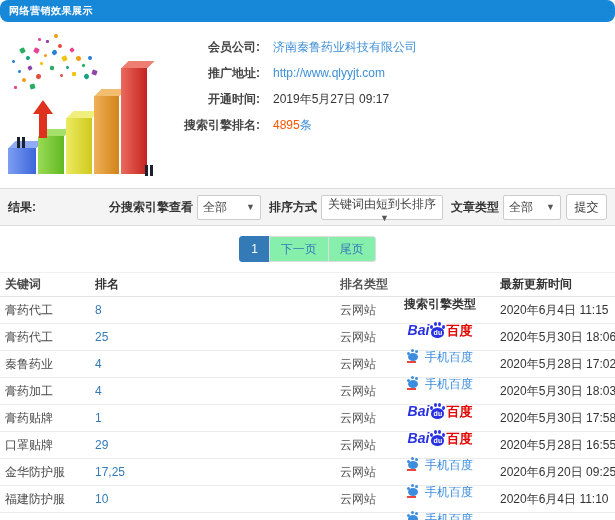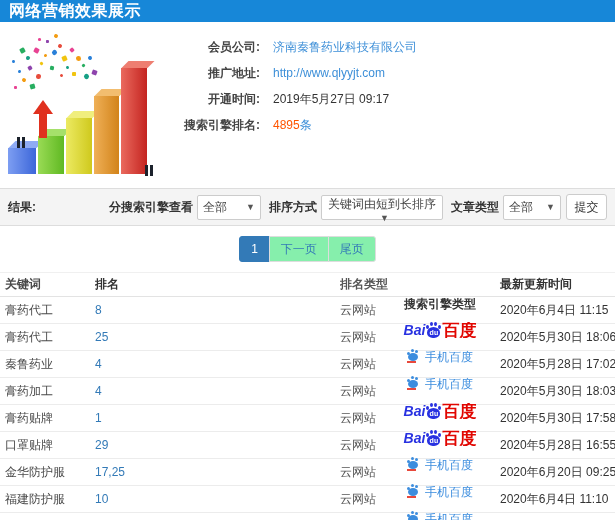--- a/index.html
+++ b/index.html
@@ -4,21 +4,21 @@
 <style>
   * { margin:0; padding:0; box-sizing:border-box; }
   html,body { background:#fff; }
   body {
     width:615px; height:520px; overflow:hidden; position:relative;
     font-family:"Liberation Sans","DejaVu Sans",sans-serif;
     font-size:12px; color:#333;
   }
   
   .hd { height:22px; background:#1787d8; color:#fff; line-height:22px;
-        padding-left:9px; font-size:16px; font-weight:bold; letter-spacing:.5px; }
+        padding-left:9px; font-size:10px; font-weight:bold; letter-spacing:.5px;border-radius:8px; }
   
   .info { height:166px; display:flex; background:#fff; }
   .chart-art { position:relative; width:172px; height:160px; margin-top:4px; flex:none; overflow:hidden; }
   .bar { position:absolute; bottom:12px; }
   .bar:after { content:""; position:absolute; left:4px; top:-7px; width:100%; height:7px; transform:skewX(-45deg); }
   .b1 { left:8px;  width:28px; height:26px;  background:linear-gradient(90deg,#7d9ef2,#3c66d9); }
   .b1:after{ background:#8fabf4; }
   .b2 { left:38px; width:26px; height:38px;  background:linear-gradient(90deg,#9adb55,#5fb922); }
   .b2:after{ background:#a5e06a; }
   .b3 { left:66px; width:26px; height:56px;  background:linear-gradient(90deg,#ecea62,#cfc91d); }
@@ -76,21 +76,21 @@
   .td { overflow:hidden; white-space:nowrap; }
   .c1 { width:95px; padding-left:5px; color:#4a4a4a; }
   .c2 { width:245px; }
   .c3 { width:55px; color:#555; }
   .c4 { width:90px; text-align:center;margin-top:40px; }
   .c5 { flex:1; padding-left:15px; color:#333; }
   .rank-link { color:#337ab7; text-decoration:none; }
   
   .bdlogo { text-decoration:none; display:inline-flex; align-items:flex-end; line-height:15px; }
   .bd-bai { color:#2932e1; font-weight:bold; font-size:14px; font-style:italic; }
-  .bd-cn  { color:#e10601; font-weight:bold; font-size:17px; }
+  .bd-cn  { color:#e10601; font-weight:bold; font-size:13px; }
   .bd-paw { position:relative; width:15px; height:16px; display:inline-block; margin:0 1px; }
   .bd-paw .toe { position:absolute; width:3px; height:4px; border-radius:50%; background:#2932e1; display:block; }
   .bd-paw .toe.a { left:0px; top:3px; } .bd-paw .toe.b { left:4px; top:0; }
   .bd-paw .toe.c { left:8px; top:0; }  .bd-paw .toe.d { left:12px; top:3px; }
   .bd-paw .pawdu { position:absolute; left:1px; top:5px; width:13px; height:11px; border-radius:50% 50% 45% 45%;
                    background:#2932e1; color:#fff; font-size:7px; line-height:11px; text-align:center;
                    font-weight:bold; }
   
   .mbicon { position:relative; display:inline-block; width:14px; height:14px; vertical-align:-2px; margin-right:4px; }
   .mbicon .t { position:absolute; width:3px; height:3px; border-radius:50%; background:#3c8dde; }

